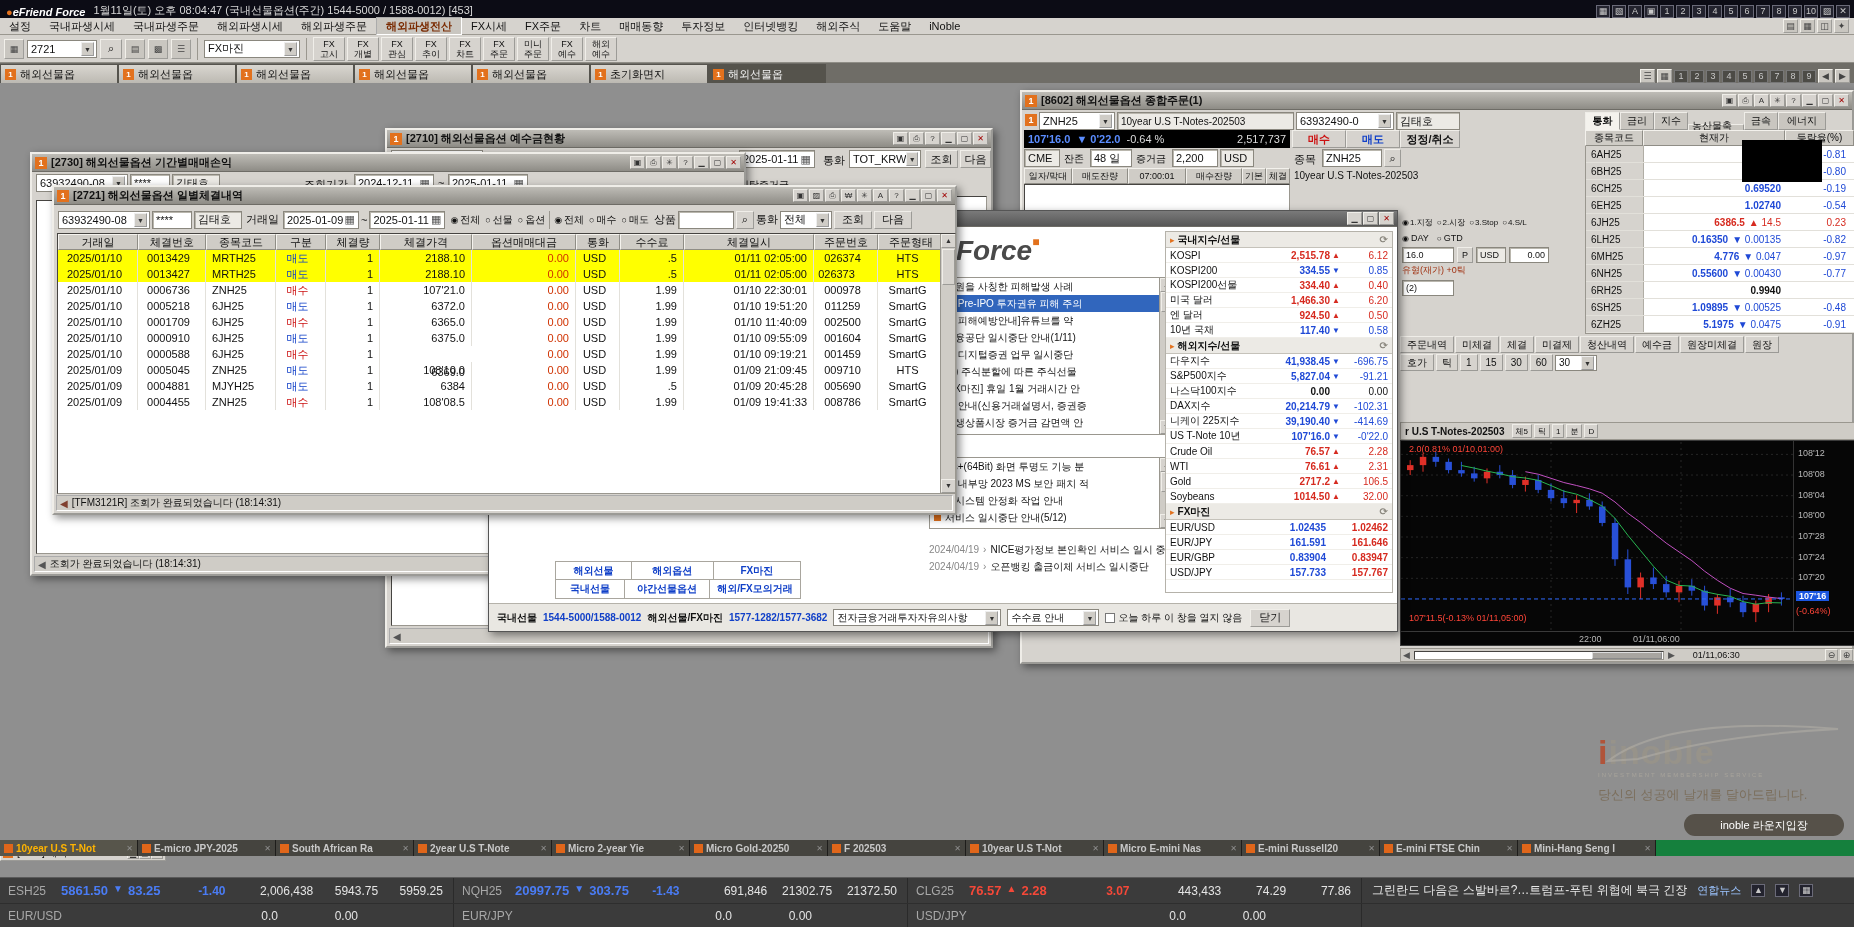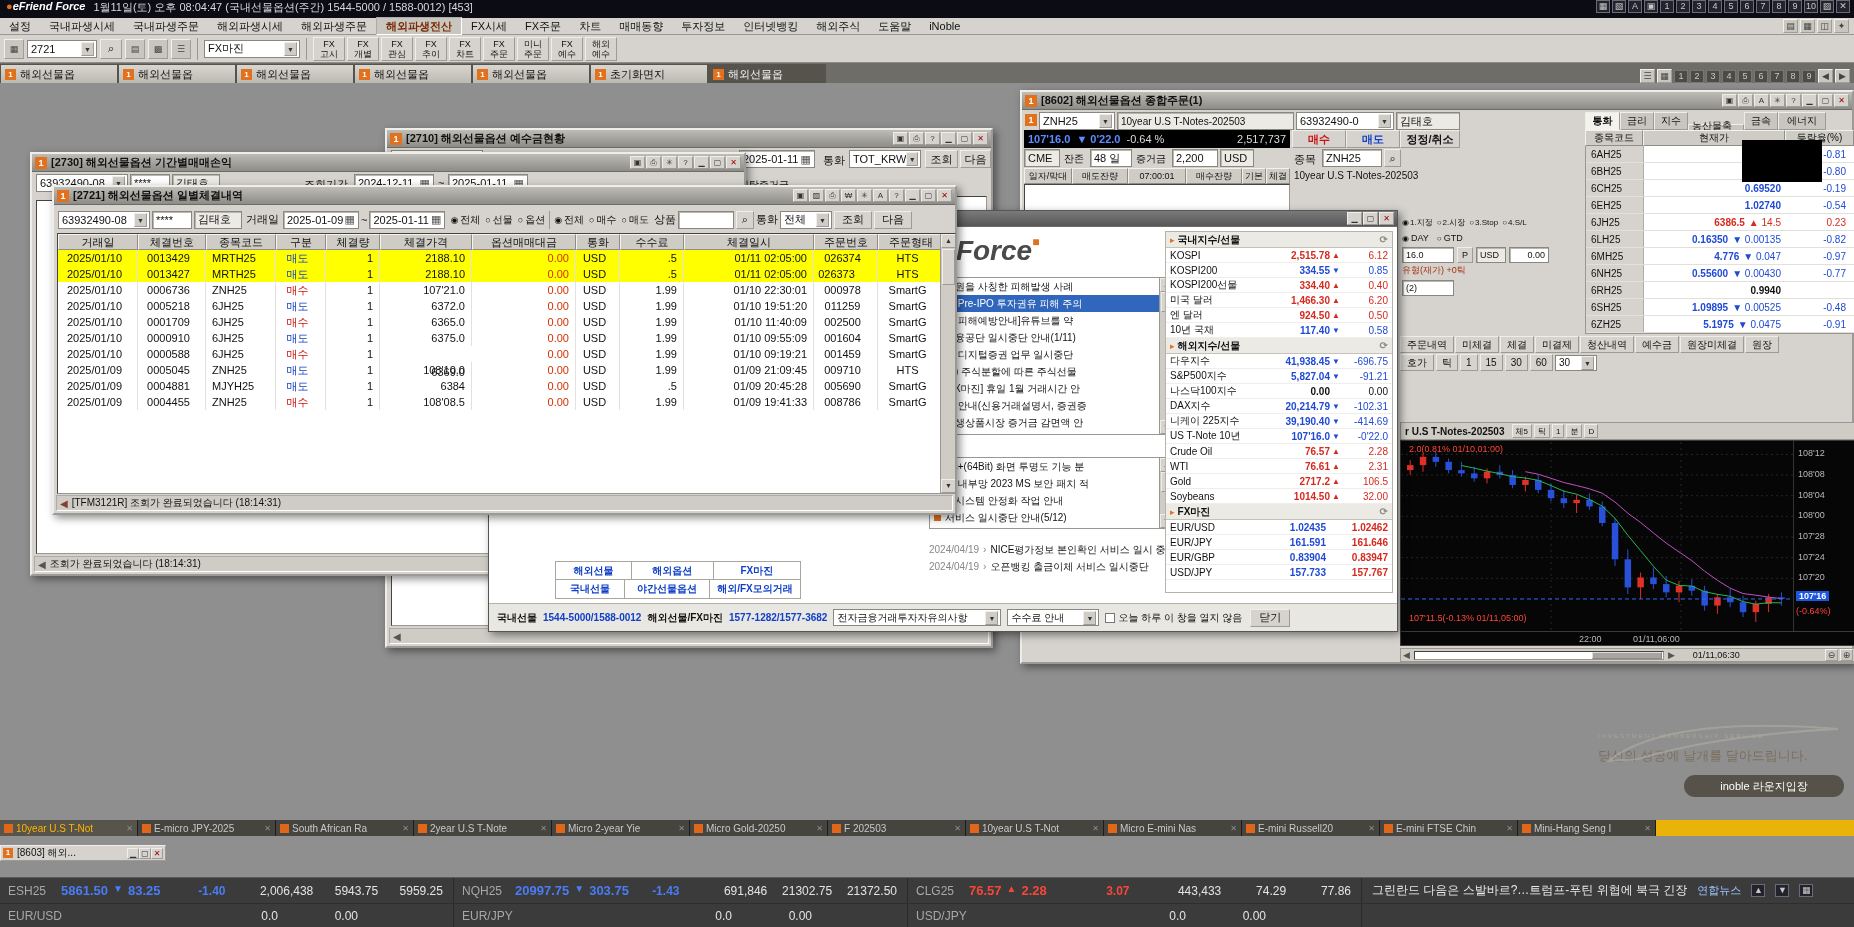--- a/index.html
+++ b/index.html
@@ -1,21 +1,21 @@
 <!DOCTYPE html>
 <html><head>
 <meta charset="utf-8">
 <style>
 *{margin:0;padding:0;box-sizing:border-box;}
 html,body{background:#444;}
 #root{position:relative;width:1854px;height:927px;overflow:hidden;background:#8f8f8f;
   font-family:"Liberation Sans","DejaVu Sans",sans-serif;font-size:11px;color:#111;}
 .abs{position:absolute;}
 
-#titlebar{position:absolute;left:0;top:0;width:100%;height:18px;background:#0c0c15;color:#e8e8e8;display:flex;align-items:flex-start;z-index:70;}
+#titlebar{position:absolute;left:0;top:0;width:100%;height:18px;background:#0c0c15;color:#e8e8e8;display:flex;align-items:flex-end;z-index:70;}
 #titlebar .logo{font-weight:bold;font-style:italic;margin:0 8px 0 6px;white-space:nowrap;}
 #titlebar .logo .f{color:#fff;}
 #titlebar .logo .dot{color:#e2711d;}
 #titlebar .info{font-size:11px;color:#d8d8d8;white-space:nowrap;}
 #titlebar .ticons{margin-left:auto;display:flex;gap:2px;margin-right:4px;}
 .numbox{width:14px;height:13px;border:1px solid #6a6a78;background:#23232e;color:#c8c8c8;font-size:9px;text-align:center;line-height:11px;}
 #menubar{position:absolute;left:0;top:18px;width:100%;height:17px;background:#d6d3ce;border-bottom:1px solid #9a978f;display:flex;align-items:center;z-index:70;}
 #menu-items{display:flex;height:100%;align-items:center;}
 .mitem{padding:0 9px;font-size:11px;line-height:16px;white-space:nowrap;}
 .mitem.active{border:1px inset #fff;background:#c9c6c0;color:#7a2a00;font-weight:bold;}
@@ -72,21 +72,21 @@
 .nrow{height:17px;display:flex;align-items:center;gap:4px;padding:0 14px 0 4px;font-size:10px;white-space:nowrap;overflow:hidden;}
 .nrow .bullet{width:7px;height:7px;background:#e2711d;flex:none;}
 .nrow.sel{background:#3166bd;color:#fff;}
 .idxhead{height:16px;background:#eceae5;border-bottom:1px solid #c5c2ba;display:flex;align-items:center;padding:0 4px;font-size:10px;font-weight:bold;gap:3px;}
 .idxhead .tri{color:#e2711d;font-size:9px;}
 .idxhead .rf{margin-left:auto;color:#8a877e;font-size:10px;}
 .idxrow{height:15px;display:flex;align-items:center;padding:0 4px;font-size:10px;border-bottom:1px solid #f0eee9;}
 .mcell{border:1px solid #a9a69e;display:flex;align-items:center;justify-content:center;color:#1140c8;font-weight:bold;font-size:10px;background:#fff;height:19px;}
 
 #taskmin{position:absolute;left:0;top:845px;width:166px;height:16px;background:#d6d3ce;border:1px outset #efede8;display:flex;align-items:center;padding:0 2px;z-index:60;}
-#bottomtabs{position:absolute;left:0;top:820px;width:100%;height:16px;background:#eab308;display:flex;z-index:60;}
+#bottomtabs{position:absolute;left:0;top:840px;width:100%;height:16px;background:#15803d;display:flex;z-index:60;font-weight:bold;}
 .btab{width:138px;height:16px;background:#45443f;border-right:1px solid #1e1d1b;display:flex;align-items:center;gap:3px;padding:0 4px;font-size:10px;color:#c9c9c9;white-space:nowrap;overflow:hidden;flex:none;}
 .btab.active{background:#57554b;color:#ffb400;}
 .btab .x{margin-left:auto;color:#8f8f8f;font-size:8px;}
 .bicon{width:9px;height:9px;background:#e0661a;flex:none;}
 #statusbar{position:absolute;left:0;top:877px;width:100%;height:50px;background:#3b3b3b;border-top:1px solid #5a5a5a;z-index:60;color:#ddd;}
 .strow{height:25px;display:flex;align-items:center;}
 .sgroup{width:454px;display:flex;align-items:center;height:100%;border-right:1px solid #2a2a2a;padding-left:8px;flex:none;}
 .ssym{width:58px;color:#a8a8a8;font-size:12px;}
 .sprice{width:150px;font-size:13px;font-weight:bold;display:flex;gap:5px;}
 .spct{width:52px;font-size:12px;font-weight:bold;}
@@ -1216,20 +1216,21 @@
     <div class="statusb">
       <span style="color:#804030;margin-right:4px;">◀</span>
       <span>[TFM3121R] 조회가 완료되었습니다 (18:14:31)</span>
     </div>
   </div>
 
   <div id="inoble">
     <svg width="250" height="40" style="position:absolute;left:0;top:-8px;opacity:.55;">
       <path d="M10 36 Q70 -10 240 4 Q120 10 40 34 Z" fill="none" stroke="#b4b0a8" stroke-width="2"></path>
     </svg>
+    <div class="big"><span class="acc">i</span><span>inoble</span></div>
     <div class="tag">INVESTMENT MEMBERSHIP SERVICE</div>
     <div class="slogan">당신의 성공에 날개를 달아드립니다.</div>
     <div class="lounge">inoble 라운지입장</div>
   </div>
 
   <div id="taskmin">
     <span class="wicon" style="width:10px;height:10px;line-height:10px;font-size:8px;">1</span>
     <span style="font-size:10px;white-space:nowrap;overflow:hidden;flex:1;">[8603] 해외...</span>
     <span class="tb" style="width:12px;height:11px;line-height:9px;">▁</span>
     <span class="tb" style="width:12px;height:11px;line-height:9px;">▢</span>

